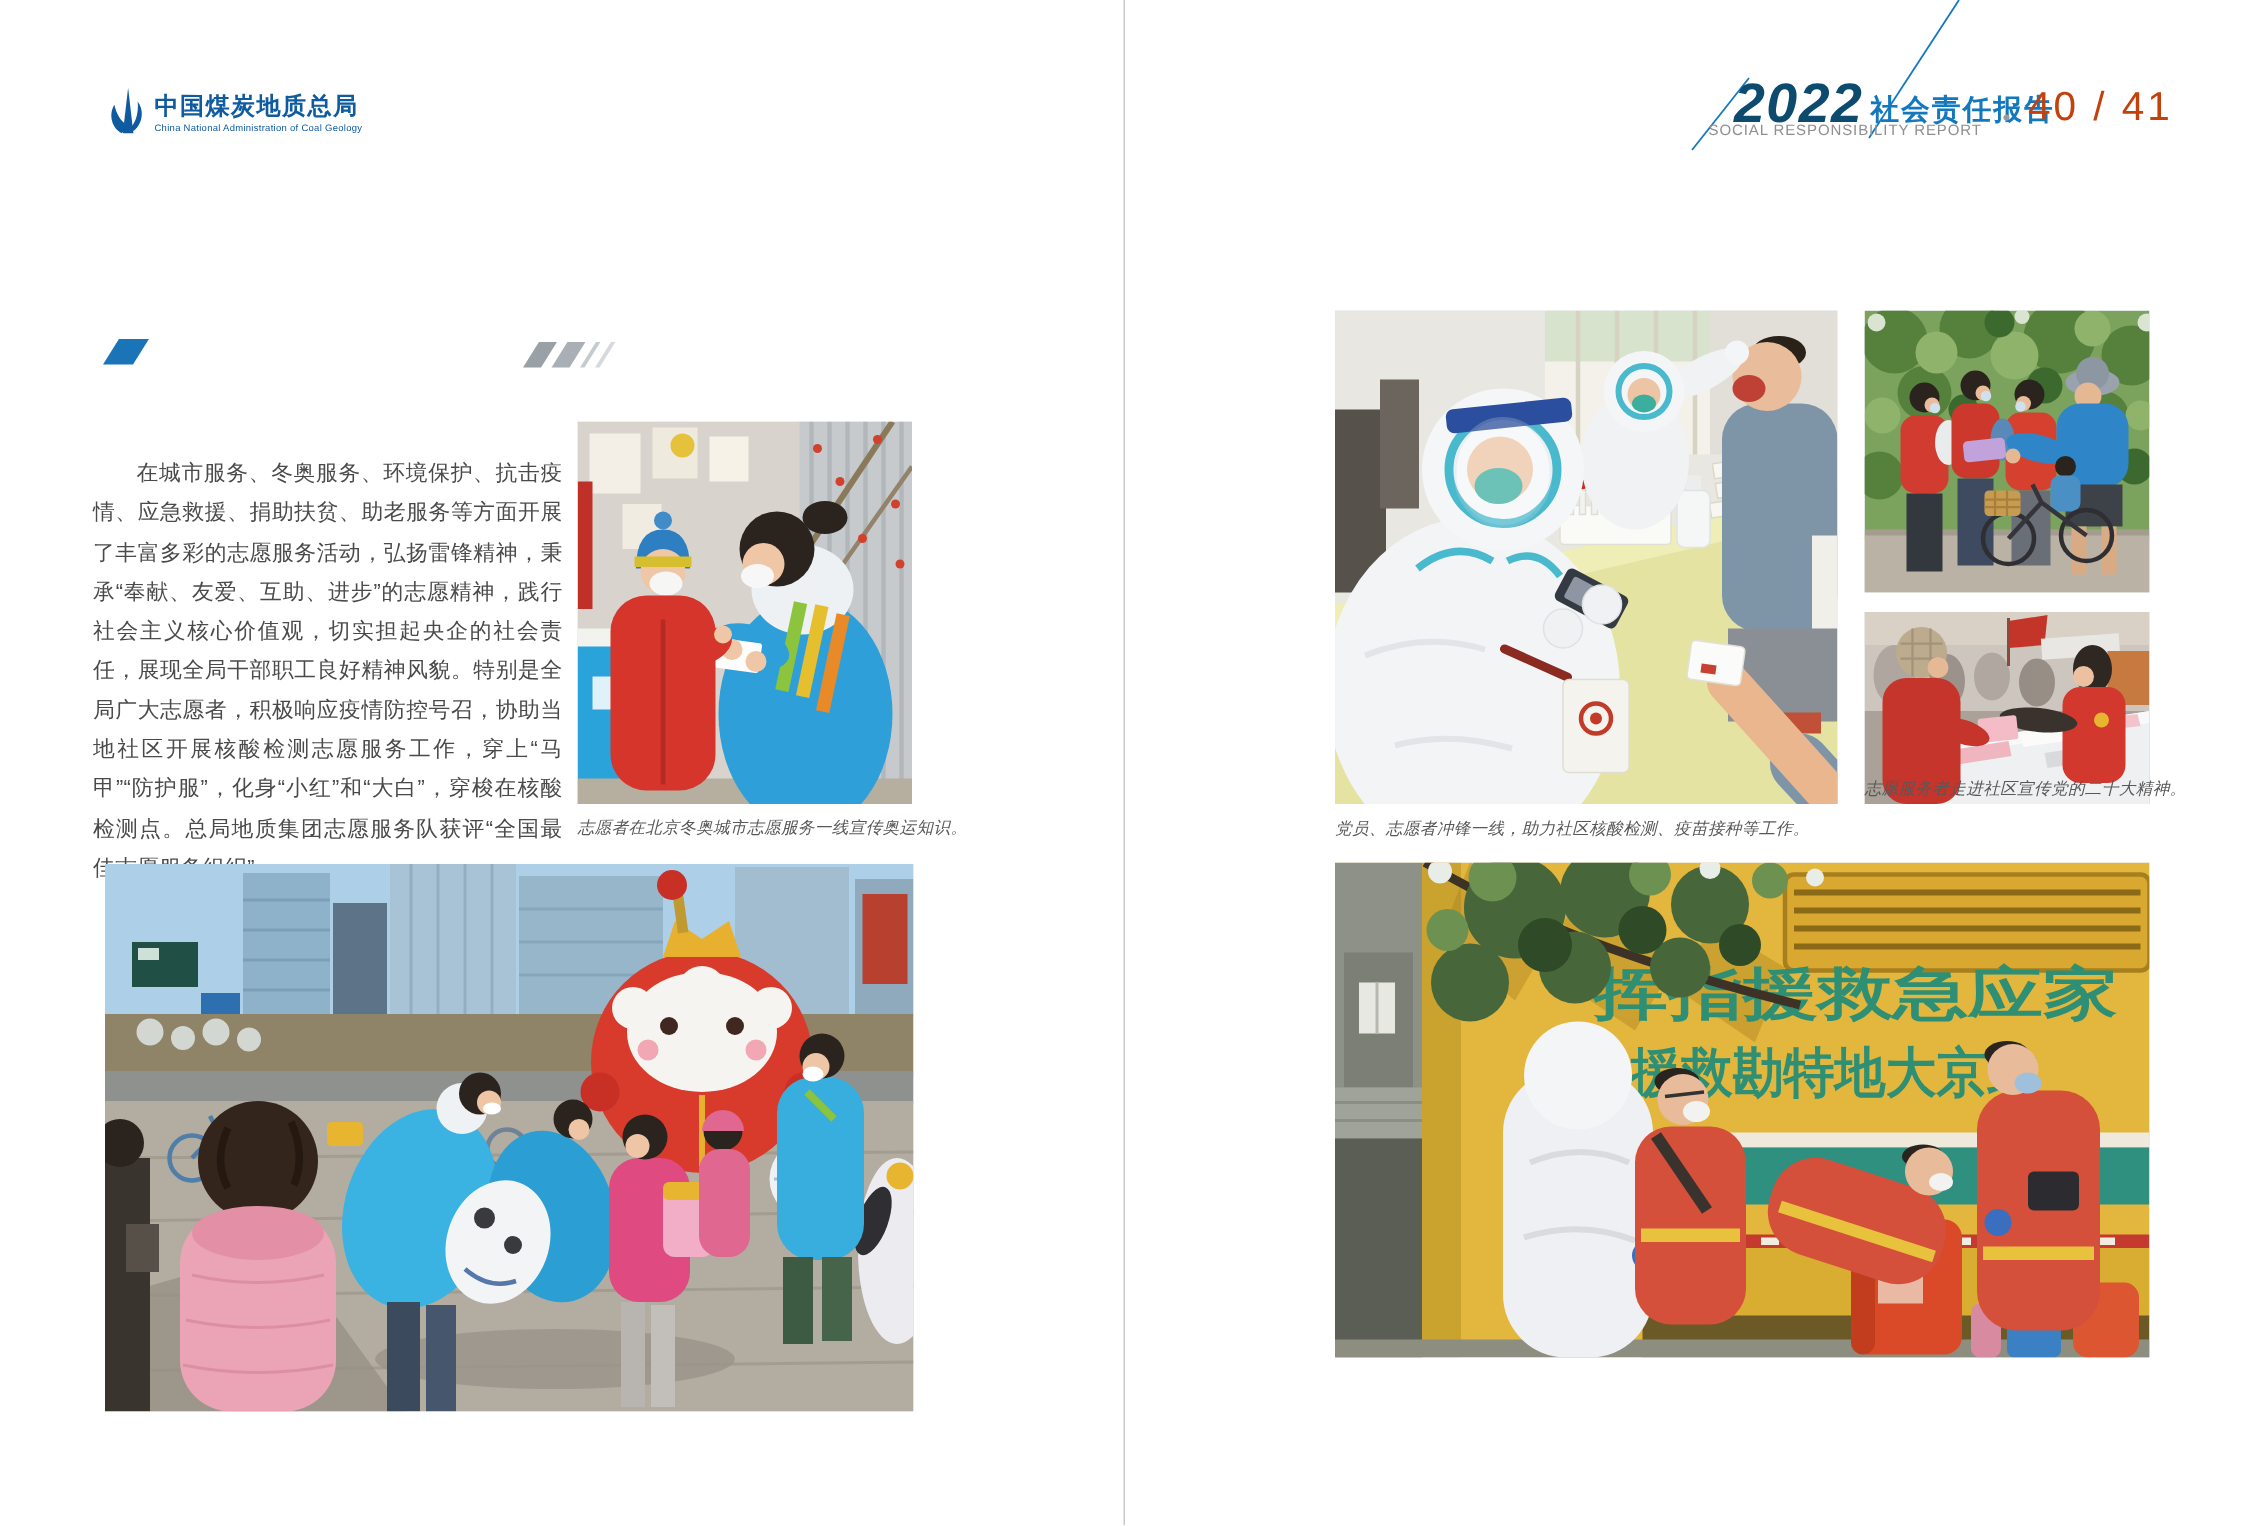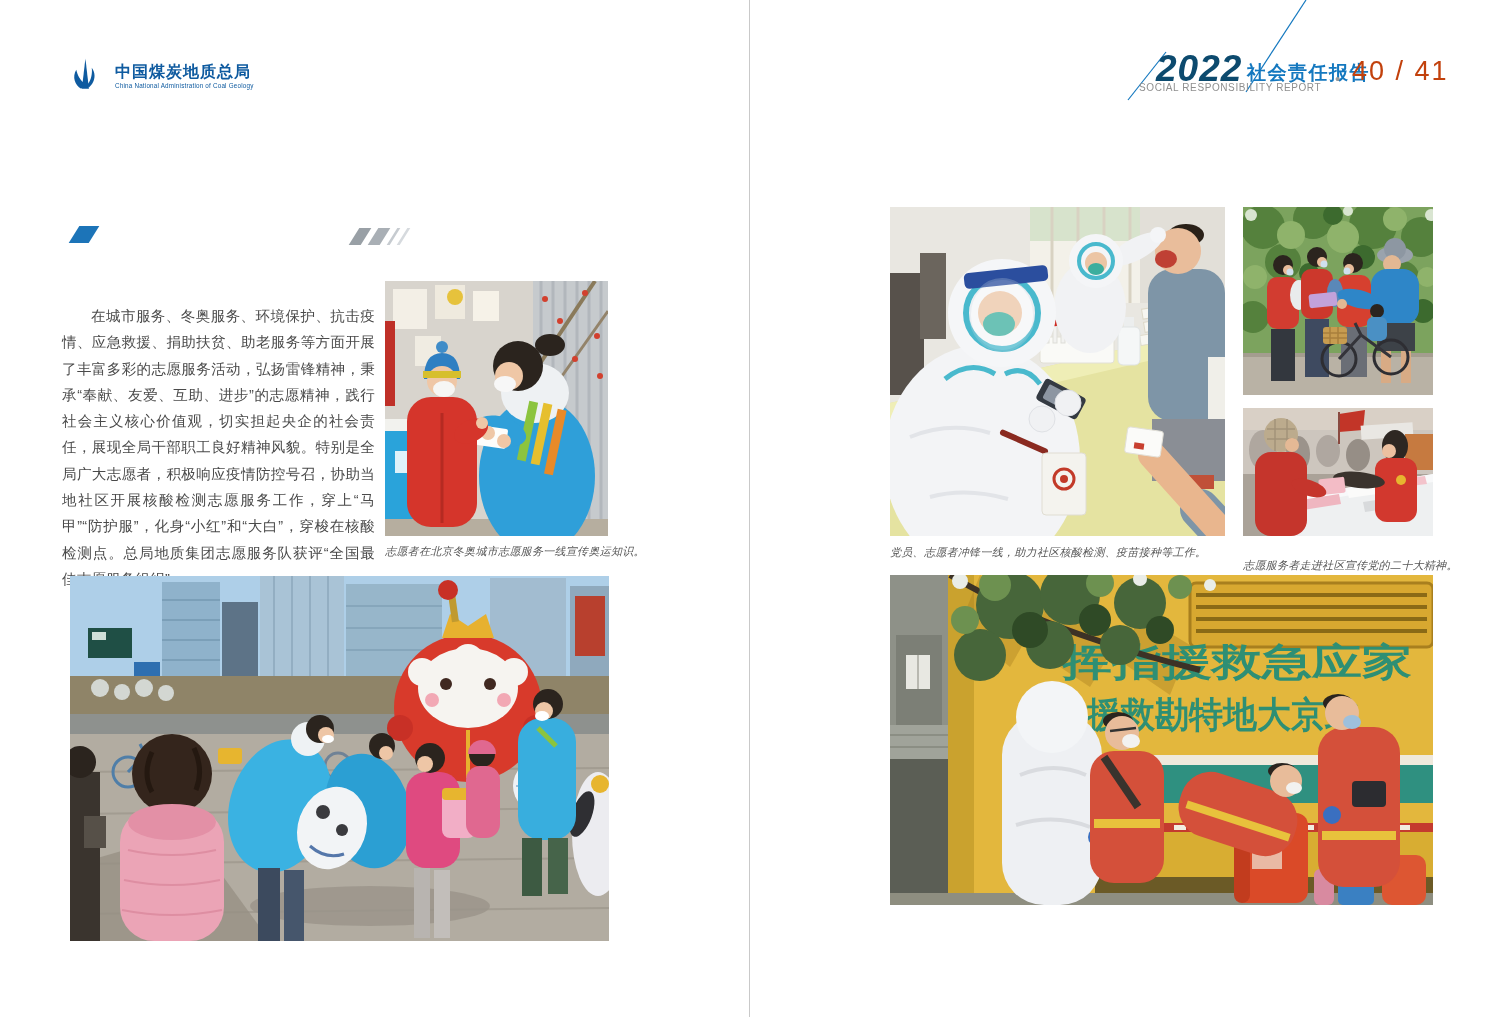--- a/index.html
+++ b/index.html
@@ -4,21 +4,21 @@
 <style>
   html,body{margin:0;padding:0;background:#ffffff;}
   .sheet{
     position:relative;width:1500px;height:1017px;background:#ffffff;overflow:hidden;
     font-family:"Liberation Sans","DejaVu Sans",sans-serif;
   }
   .abs{position:absolute;}
   
   .divider{left:749px;top:0;width:1px;height:1017px;background:#c9c9c9;}
   
-  .logo{left:72px;top:56px;display:flex;align-items:flex-start;gap:19px;}
+  .logo{left:72px;top:56px;display:flex;align-items:flex-start;gap:7px;}
   .logo-mark{width:24px;height:36px;}
   .logo-cn{font-size:16px;font-weight:bold;color:#0f5ba0;letter-spacing:1px;line-height:20px;margin-top:6px;}
   .logo-en{font-size:6.3px;color:#0f5ba0;letter-spacing:0.2px;}
   
   .hdr-lines{left:1100px;top:0;width:360px;height:112px;pointer-events:none;}
   .year{left:1156px;top:48px;font-size:37px;font-weight:bold;font-style:italic;color:#0c4a6e;letter-spacing:1px;}
   .report-cn{left:1247px;top:60px;font-size:19px;font-weight:bold;color:#1478bf;letter-spacing:1.5px;}
   .report-en{left:1139px;top:82px;font-size:10px;color:#8f8f8f;letter-spacing:0.6px;}
   .hdr-dot{left:1335px;top:70px;font-size:15px;color:#9a9a9a;}
   .pagenum{left:1352px;top:56px;font-size:27px;font-weight:300;color:#c2410c;letter-spacing:2px;}
@@ -31,21 +31,21 @@
   .sl2{width:12px;background:#a9afb5;}
   .sl3{width:3px;background:#c6cbd0;}
   .sl4{width:3px;background:#d6dade;}
   
   .body-text{left:62px;top:283px;width:313px;font-size:14.5px;line-height:26.3px;color:#4a4a4a;
     text-align:justify;text-indent:2em;letter-spacing:0.2px;margin-top:20px;}
   
   .caption{font-size:11px;color:#585858;letter-spacing:0.3px;font-style:italic;}
   .cap-olympic{left:385px;top:544px;white-space:nowrap;}
   .cap-testing{left:890px;top:545px;white-space:nowrap;}
-  .cap-community{left:1243px;top:558px;white-space:nowrap;}
+  .cap-community{left:1243px;top:518px;white-space:nowrap;}
   .cap-disinfection{left:890px;top:915px;width:546px;line-height:22px;text-align:justify;}
   
   .photo{overflow:hidden;background:#e5e5e5;}
   .photo svg{display:block;width:100%;height:100%;}
   .ph1{left:385px;top:281px;width:223px;height:255px;}
   .ph2{left:70px;top:576px;width:539px;height:365px;}
   .ph3{left:890px;top:207px;width:335px;height:329px;}
   .ph4{left:1243px;top:207px;width:190px;height:188px;}
   .ph5{left:1243px;top:408px;width:190px;height:128px;}
   .ph6{left:890px;top:575px;width:543px;height:330px;}

